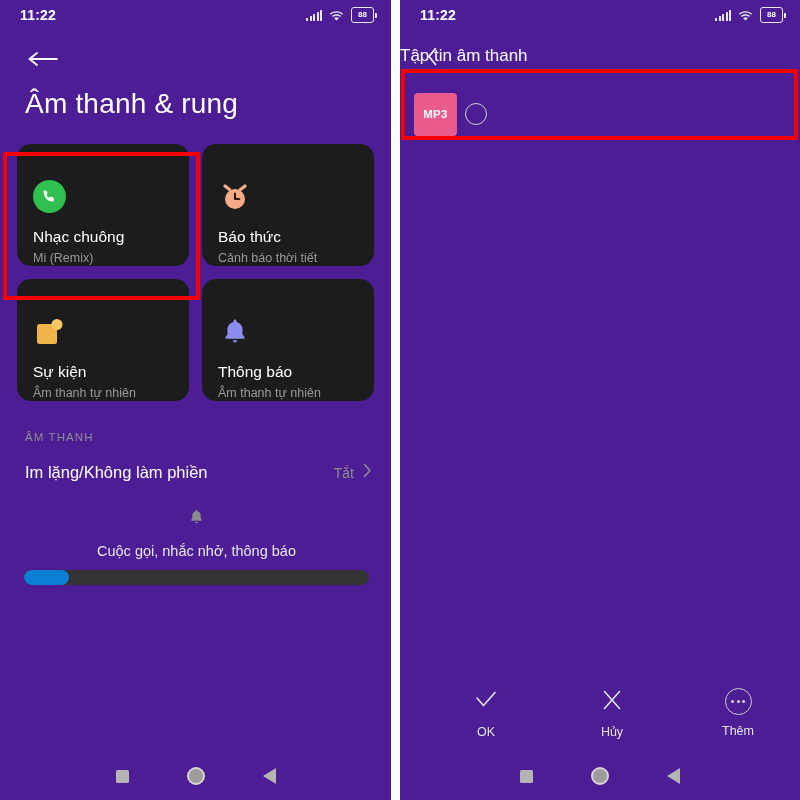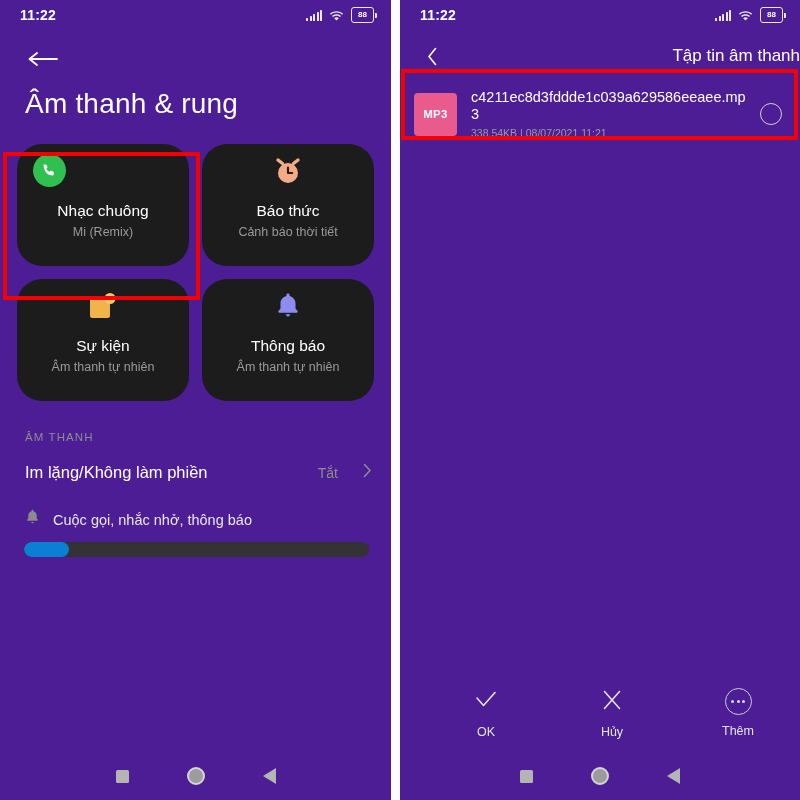--- a/index.html
+++ b/index.html
@@ -113,26 +113,25 @@
     letter-spacing: .2px;
   }
   .card-grid {
     display: grid;
     grid-template-columns: 1fr 1fr;
     gap: 13px;
     margin: 24px 17px 0 17px;
   }
   .card {
     background: #1c1c1c;
-    border-radius: 25px;
+    border-radius: 14px;
     height: 122px;
-    padding: 10px 16px 0 16px;
+    padding: 36px 16px 0 16px;
     box-sizing: border-box;
     position: relative;
-    text-align: center;
   }
   .card .ic { height: 38px; }
   .card .c-title {
     color: #ffffff;
     font-size: 15.5px;
     margin-top: 10px;
     font-weight: 400;
   }
   .card .c-sub {
     color: #9a9a9a;
@@ -161,30 +160,31 @@
     justify-content: space-between;
     margin: 20px 19px 0 25px;
   }
   .row-label {
     color: #ffffff;
     font-size: 16.5px;
   }
   .row-right {
     display: flex;
     align-items: center;
-    gap: 25px;
+    gap: 9px;
   }
   .row-value { color: #8d8d8d; font-size: 14px; }
 
   .slider-block { margin: 26px 22px 0 24px; }
   .slider-head {
     display: flex;
     align-items: center;
     gap: 12px;
     margin-bottom: 11px;
+    flex-direction: column;
   }
   .slider-head .lbl { color: #e8e8e8; font-size: 14.5px; }
   .track {
     height: 15px;
     background: #333333;
     border-radius: 8px;
     overflow: hidden;
   }
   .fill {
     height: 100%;
@@ -240,21 +240,21 @@
     height: 44px;
     display: flex;
     align-items: center;
     position: relative;
     margin-top: 4px;
   }
   .appbar .chev { margin-left: 27px; display:flex; }
   .appbar .title {
     position: absolute;
     left: 0; right: 0;
-    text-align: right;
+    text-align: left;
     color: #ffffff;
     font-size: 17px;
   }
   .file-item {
     display: flex;
     align-items: center;
     padding: 0 18px 0 14px;
     height: 66px;
     margin-top: 3px;
   }
@@ -497,28 +497,20 @@
       <span class="chev">
         <svg width="11" height="19" viewBox="0 0 11 19">
             <path d="M8.5 1.6 L2 9.5 L8.5 17.4" fill="none" stroke="#ffffff" stroke-width="1.6" stroke-linecap="round" stroke-linejoin="round"></path>
           </svg>
       </span>
       <span class="title">Tập tin âm thanh</span>
     </div>
 
     <div class="file-item">
       <div class="mp3-badge">MP3</div>
-      <div class="file-meta">
-        <div class="file-name">c4211ec8d3fddde1c039a629586eeaee.mp3</div>
-        <div class="file-sub">
-          <span>338.54KB</span>
-          <span>|</span>
-          <span>08/07/2021 11:21</span>
-        </div>
-      </div>
       <div class="radio"></div>
     </div>
 
     <div class="hl" id="hl-file"></div>
 
     <div class="bottombar">
       <div class="bb-item">
         <span>
           <svg width="26" height="24" viewBox="0 0 26 24">
               <path d="M4 10 L10.5 17.5 L22 4.5" fill="none" stroke="#e4e4e4" stroke-width="1.6" stroke-linecap="round" stroke-linejoin="round"></path>

